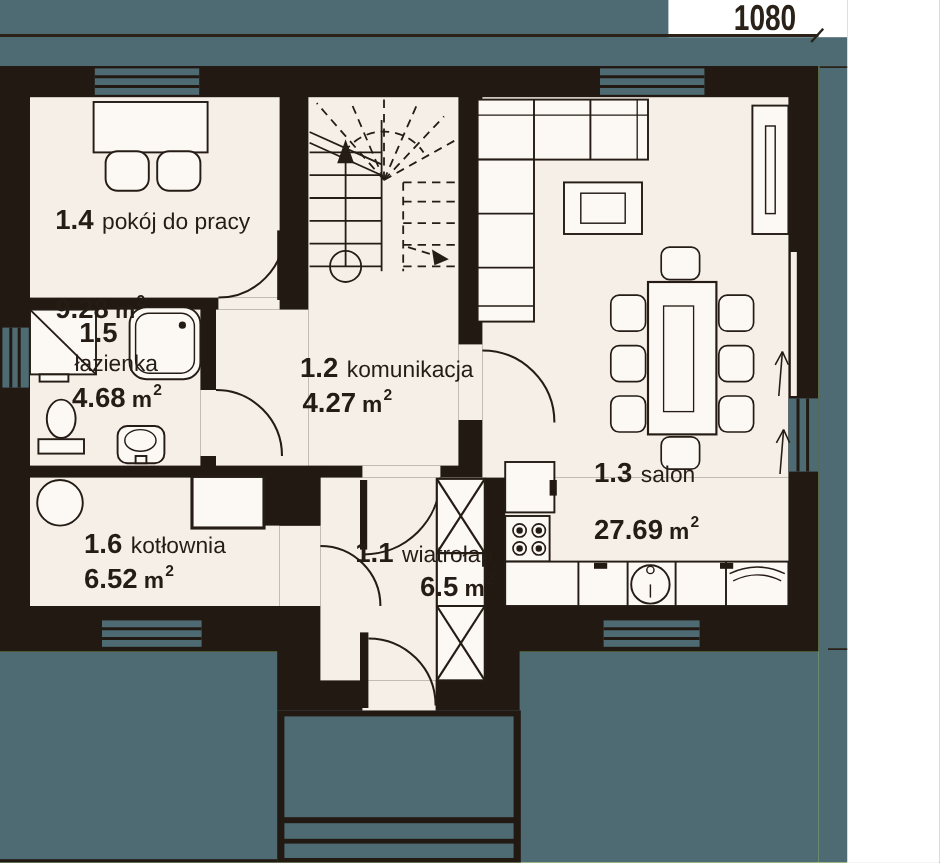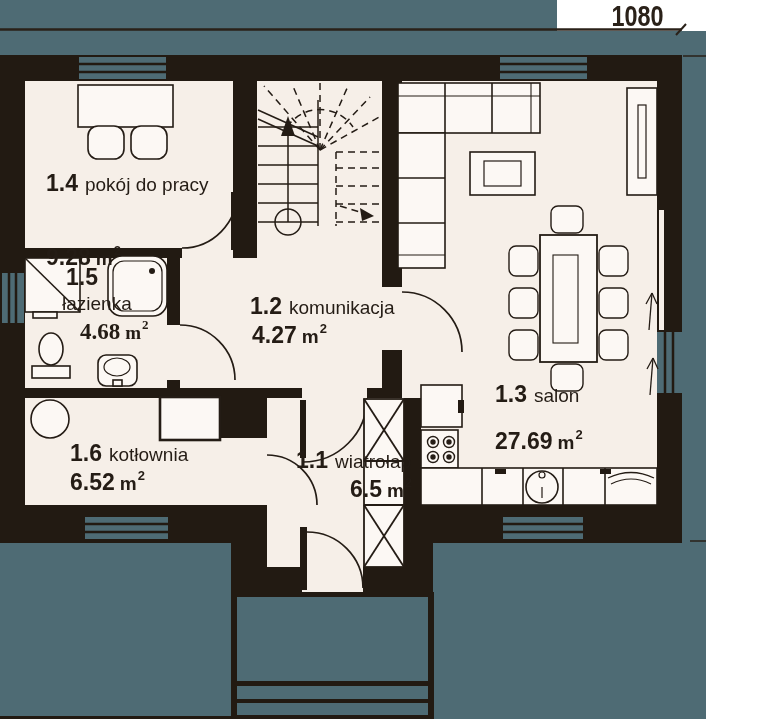--- a/index.html
+++ b/index.html
@@ -253,21 +253,21 @@
   <div class="lbl line" style="left:46px;top:200px;margin-top:46px;">
     <span class="ar">9.28</span><span class="un">m</span><span class="sup">2</span>
   </div>
 
   <div class="lbl line" style="left:66px;top:266px;text-align:center;">
     <span class="num">1.5</span>
   </div>
   <div class="lbl line" style="left:62px;top:294px;">
     <span class="nm">łazienka</span>
   </div>
-  <div class="lbl line" style="left:80px;top:320px;font-family:Liberation Serif, serif;">
+  <div class="lbl line" style="left:60px;top:320px;">
     <span class="ar">4.68</span><span class="un">m</span><span class="sup">2</span>
   </div>
 
   <div class="lbl line" style="left:250px;top:295px;">
     <span class="num">1.2</span><span class="nm">komunikacja</span>
   </div>
   <div class="lbl line" style="left:252px;top:324px;">
     <span class="ar">4.27</span><span class="un">m</span><span class="sup">2</span>
   </div>
 

